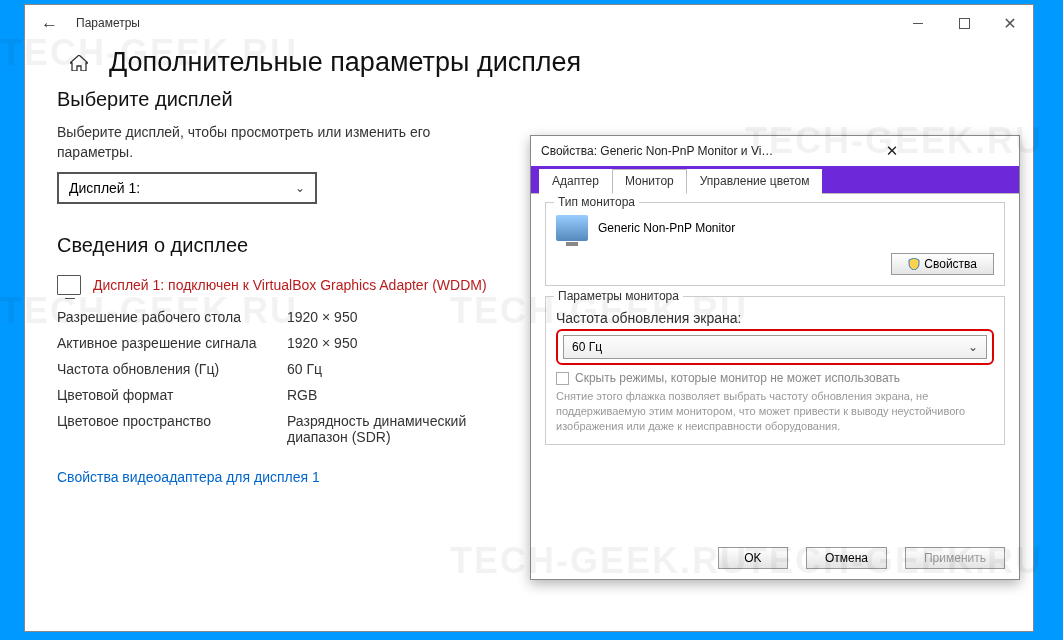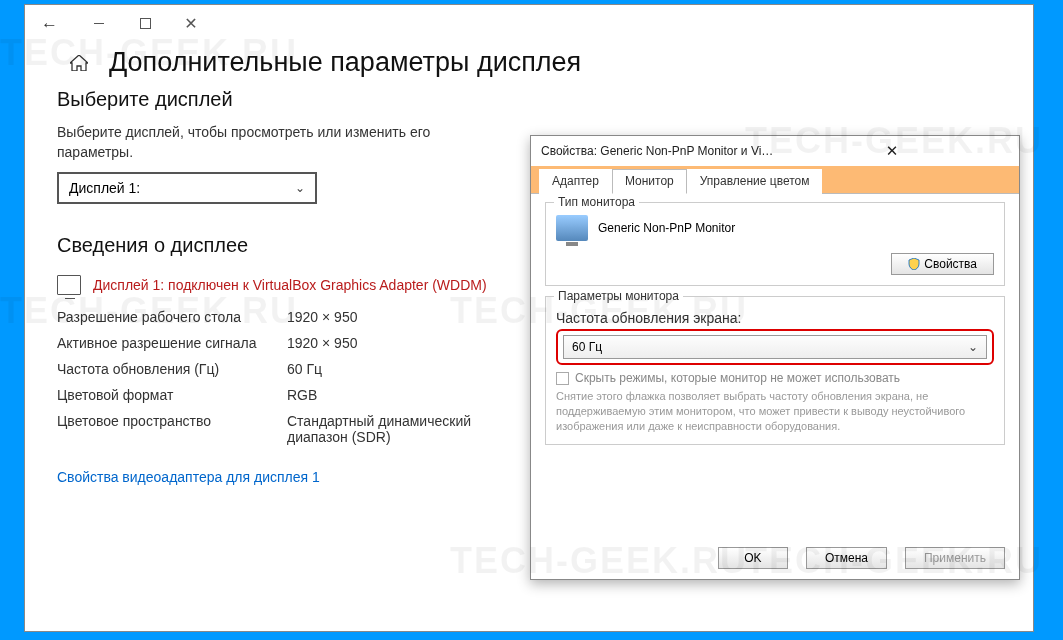--- a/index.html
+++ b/index.html
@@ -48,21 +48,21 @@
 
 
 .props-dialog {
   position: absolute; top: 135px; left: 530px; width: 490px; height: 445px;
   background: #fff; border: 1px solid #888; box-shadow: 0 4px 12px rgba(0,0,0,0.3);
 }
 .props-title { height: 30px; display: flex; align-items: center; padding: 0 10px; font-size: 12px; color: #222; }
 .props-title span { flex: 1; white-space: nowrap; overflow: hidden; text-overflow: ellipsis; }
 .props-close { width: 28px; text-align: center; font-size: 15px; cursor: pointer; }
 
-.tabs { display: flex; padding: 2px 8px 0; border-bottom: 1px solid #bbb; background: #fdba74; position: relative; }
+.tabs { display: flex; padding: 2px 8px 0; border-bottom: 1px solid #bbb; background: #6d28d9; position: relative; }
 .tab { padding: 4px 12px 5px; font-size: 12px; color: #333; border: 1px solid transparent; cursor: pointer; position: relative; bottom: -1px; background: #fff; }
 .tab.active { border: 1px solid #bbb; border-bottom: 1px solid #fff; background: #fff; }
 
 .props-body { padding: 8px 14px; }
 .groupbox { border: 1px solid #ccc; padding: 8px 10px 10px; margin-bottom: 10px; position: relative; }
 .groupbox .legend { position: absolute; top: -8px; left: 8px; background: #fff; padding: 0 4px; font-size: 12px; color: #333; }
 
 .mon-type { display: flex; align-items: center; gap: 10px; padding: 4px 0 8px; }
 .mon-type-icon { width: 32px; height: 26px; background: linear-gradient(#9cf, #58b); border-radius: 2px; position: relative; }
 .mon-type-icon::after { content: ""; position: absolute; bottom: -5px; left: 10px; width: 12px; height: 4px; background: #888; }
@@ -94,20 +94,21 @@
 .dlg-btn.disabled { color: #999; }
 
 .watermark { position: absolute; color: rgba(0,0,0,0.05); font-size: 36px; font-weight: 700; letter-spacing: 2px; pointer-events: none; font-family: Arial, sans-serif; }
 </style>
 </head>
 <body>
 
 <div class="settings-window">
   <div class="titlebar">
     <span class="back">←</span>
+    <span class="title">Параметры</span>
     <div class="winbtns">
       <div class="winbtn min"></div>
       <div class="winbtn max"></div>
       <div class="winbtn close">✕</div>
     </div>
   </div>
 
   <div class="header">
     <div class="home">
       <svg width="18" height="16" viewBox="0 0 18 16">
@@ -143,21 +144,21 @@
           <div class="info-row">
             <div class="info-label">Частота обновления (Гц)</div>
             <div class="info-value">60 Гц</div>
           </div>
           <div class="info-row">
             <div class="info-label">Цветовой формат</div>
             <div class="info-value">RGB</div>
           </div>
           <div class="info-row">
             <div class="info-label">Цветовое пространство</div>
-            <div class="info-value">Стандартный динамический диапазон (SDR)</div>
+            <div class="info-value">Разрядность динамический диапазон (SDR)</div>
           </div>
         </div>
       <span class="link">Свойства видеоадаптера для дисплея 1</span>
     </div>
   </div>
 </div>
 
 <div class="props-dialog">
   <div class="props-title">
     <span>Свойства: Generic Non-PnP Monitor и VirtualBox Graphics Adapte...</span>

